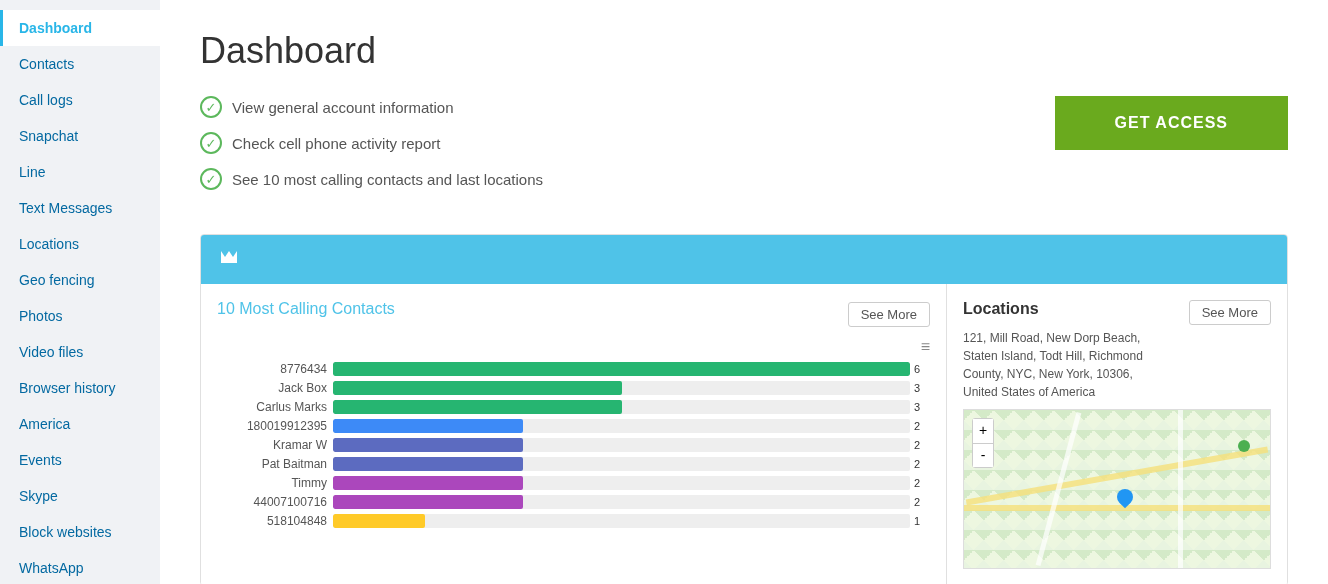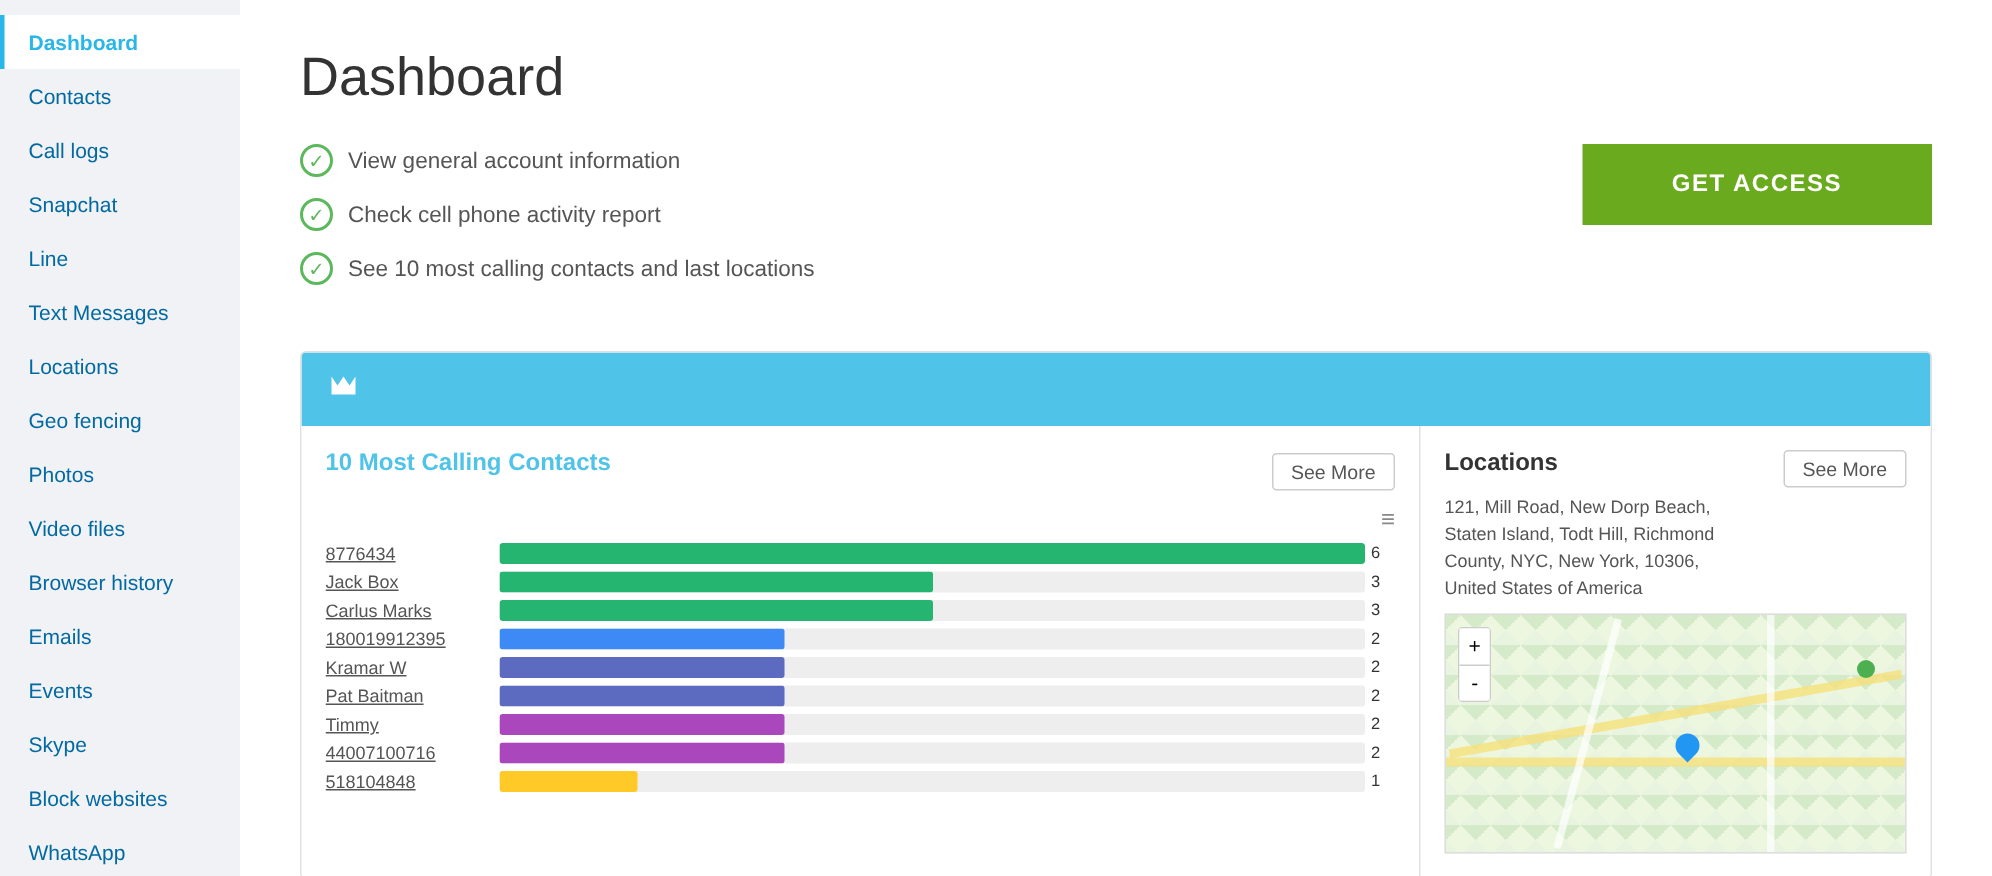--- a/index.html
+++ b/index.html
@@ -106,21 +106,21 @@
 
     
     .contacts-panel {
       flex: 1;
       border-right: 1px solid #e0e0e0;
       padding: 16px;
     }
     .contacts-title {
       color: #4fc3e8;
       font-size: 16px;
-      font-weight: bold;
+      font-weight: normal;
       margin-bottom: 10px;
     }
     .see-more-btn {
       float: right;
       margin-top: -26px;
       background: #fff;
       border: 1px solid #ccc;
       padding: 4px 12px;
       font-size: 13px;
       cursor: pointer;
@@ -135,25 +135,25 @@
     }
     .bar-row {
       display: flex;
       align-items: center;
       margin-bottom: 5px;
       font-size: 12px;
       color: #555;
     }
     .bar-label {
       width: 110px;
+      text-align: right;
       margin-right: 6px;
       white-space: nowrap;
       overflow: hidden;
       text-overflow: ellipsis;
-      text-decoration: underline;
     }
     .bar-track {
       flex: 1;
       height: 14px;
       background: #eee;
       border-radius: 2px;
       overflow: hidden;
       margin-right: 4px;
     }
     .bar-fill {
@@ -302,21 +302,21 @@
   <div class="sidebar-item">
     <span>Photos</span>
   </div>
   <div class="sidebar-item">
     <span>Video files</span>
   </div>
   <div class="sidebar-item">
     <span>Browser history</span>
   </div>
   <div class="sidebar-item">
-    <span>Emails</span>
+    <span>America</span>
   </div>
   <div class="sidebar-item">
     <span>Events</span>
   </div>
   <div class="sidebar-item">
     <span>Skype</span>
   </div>
   <div class="sidebar-item">
     <span>Block websites</span>
   </div>

